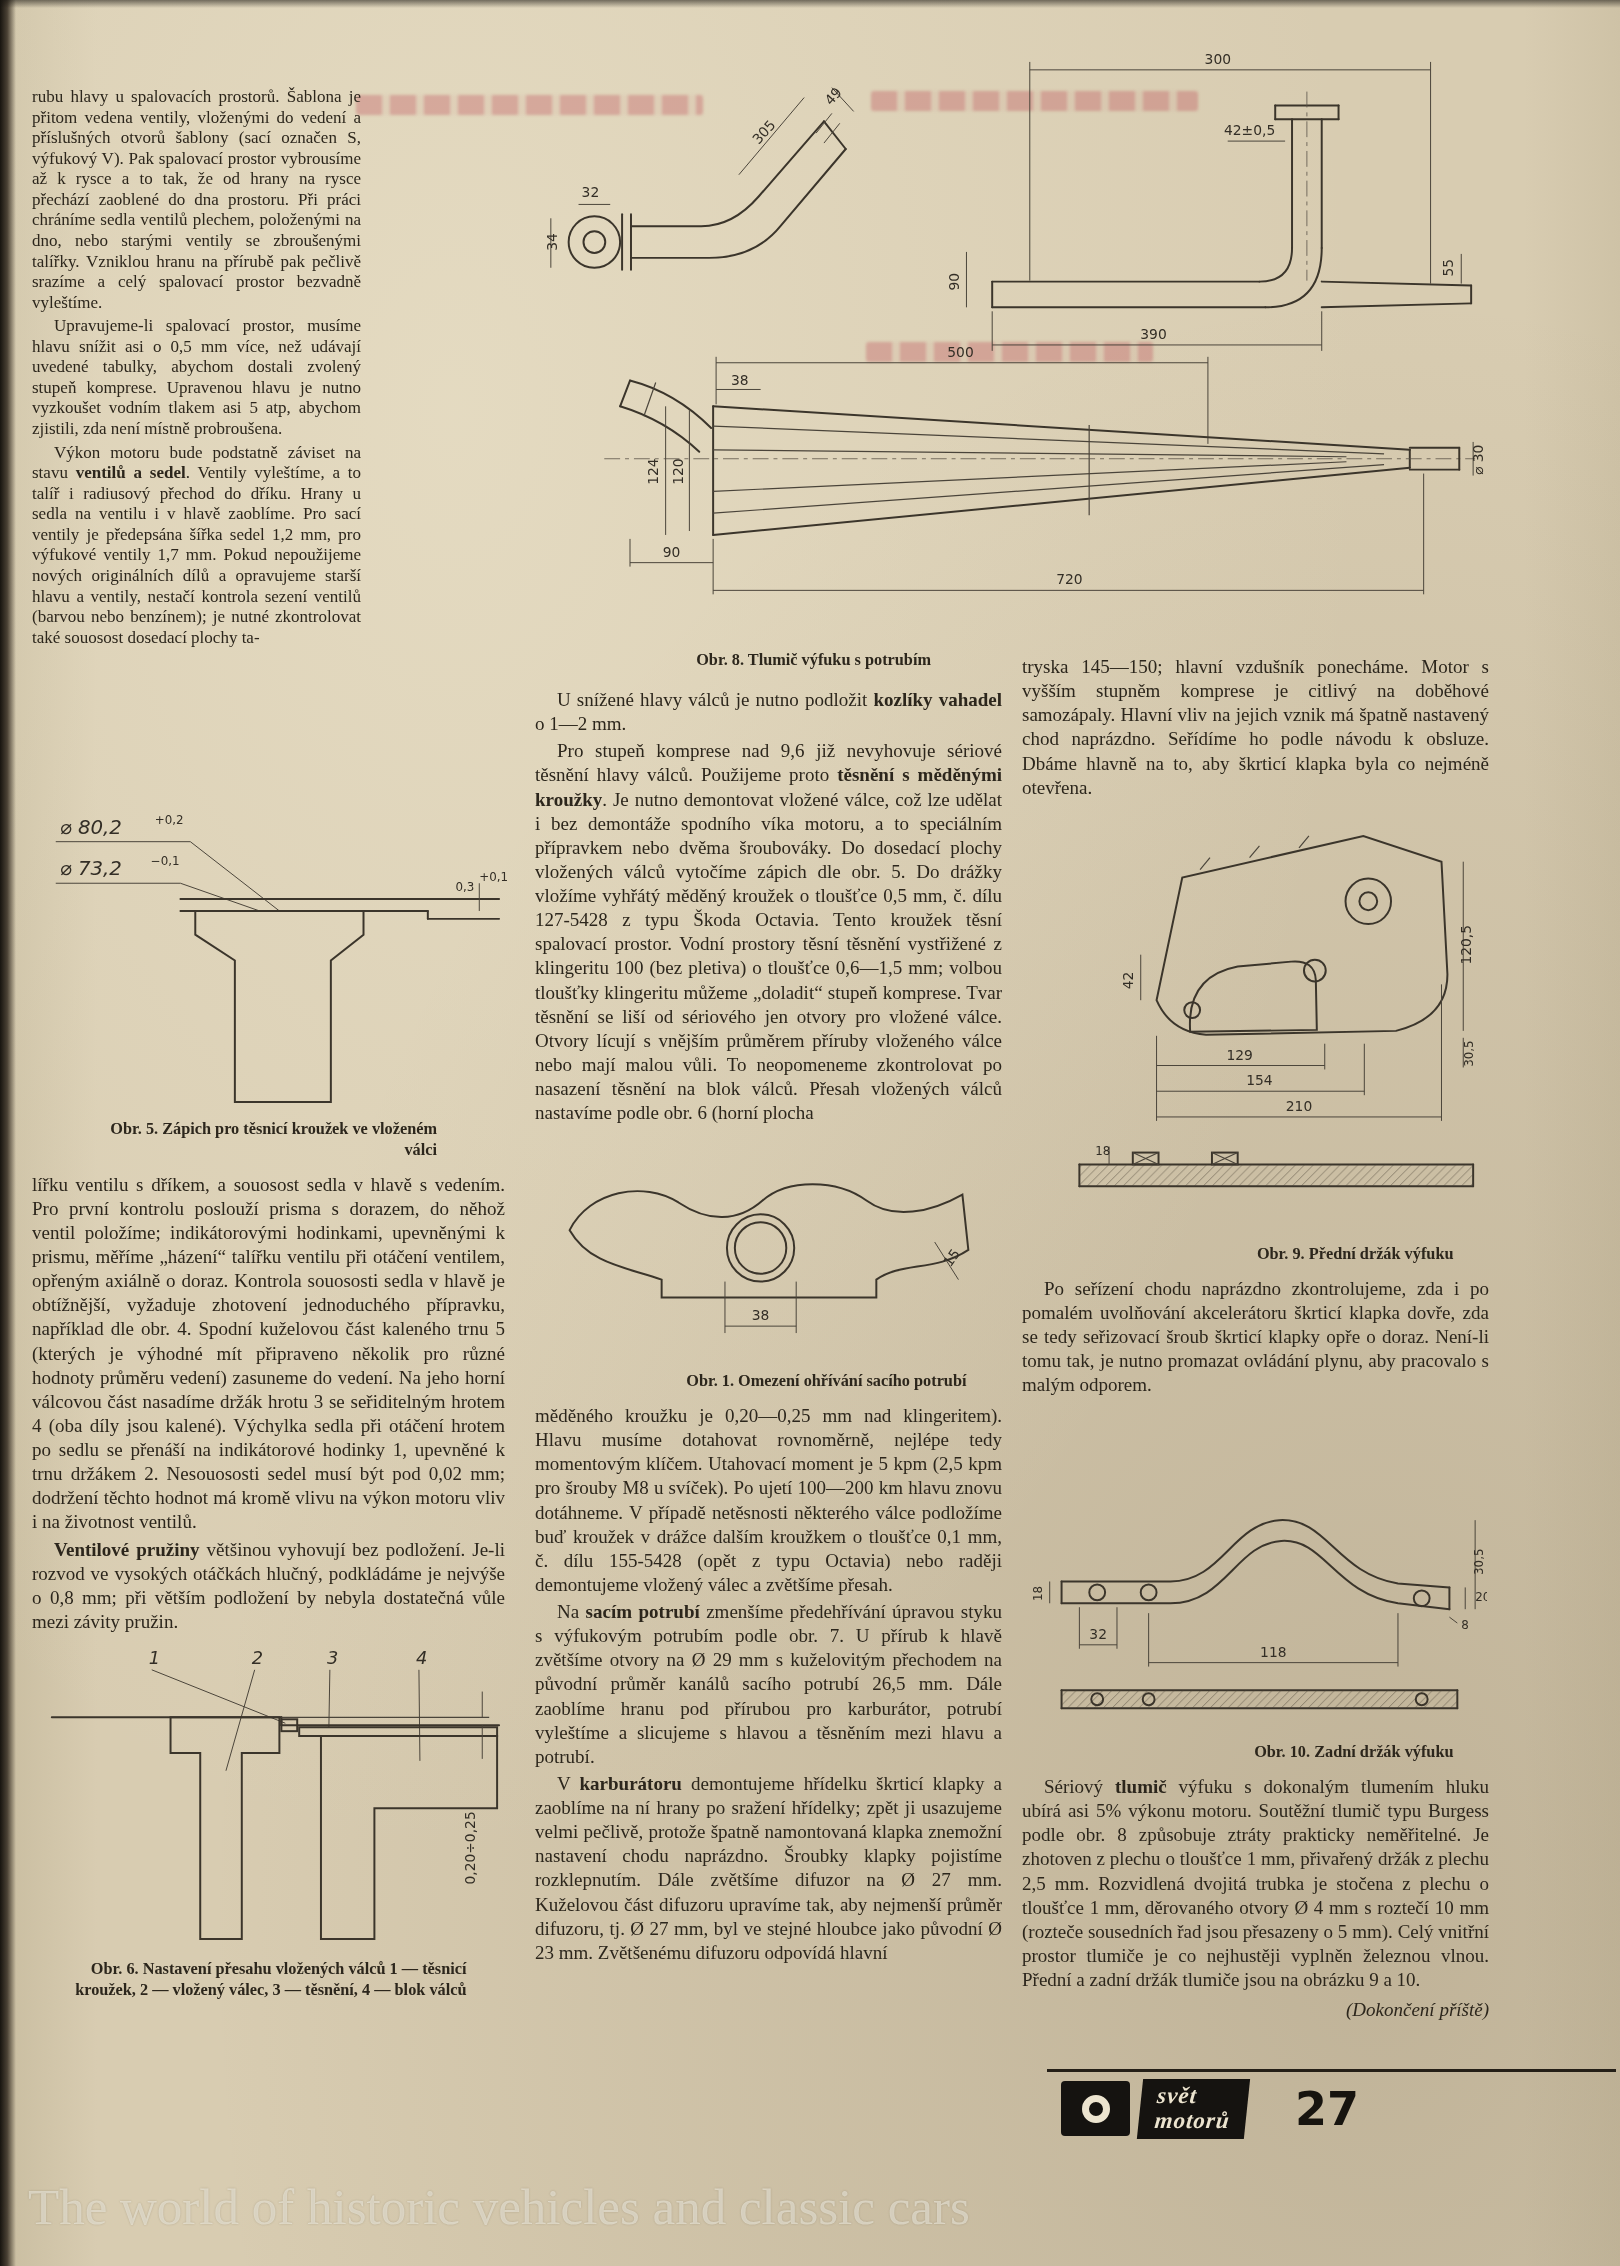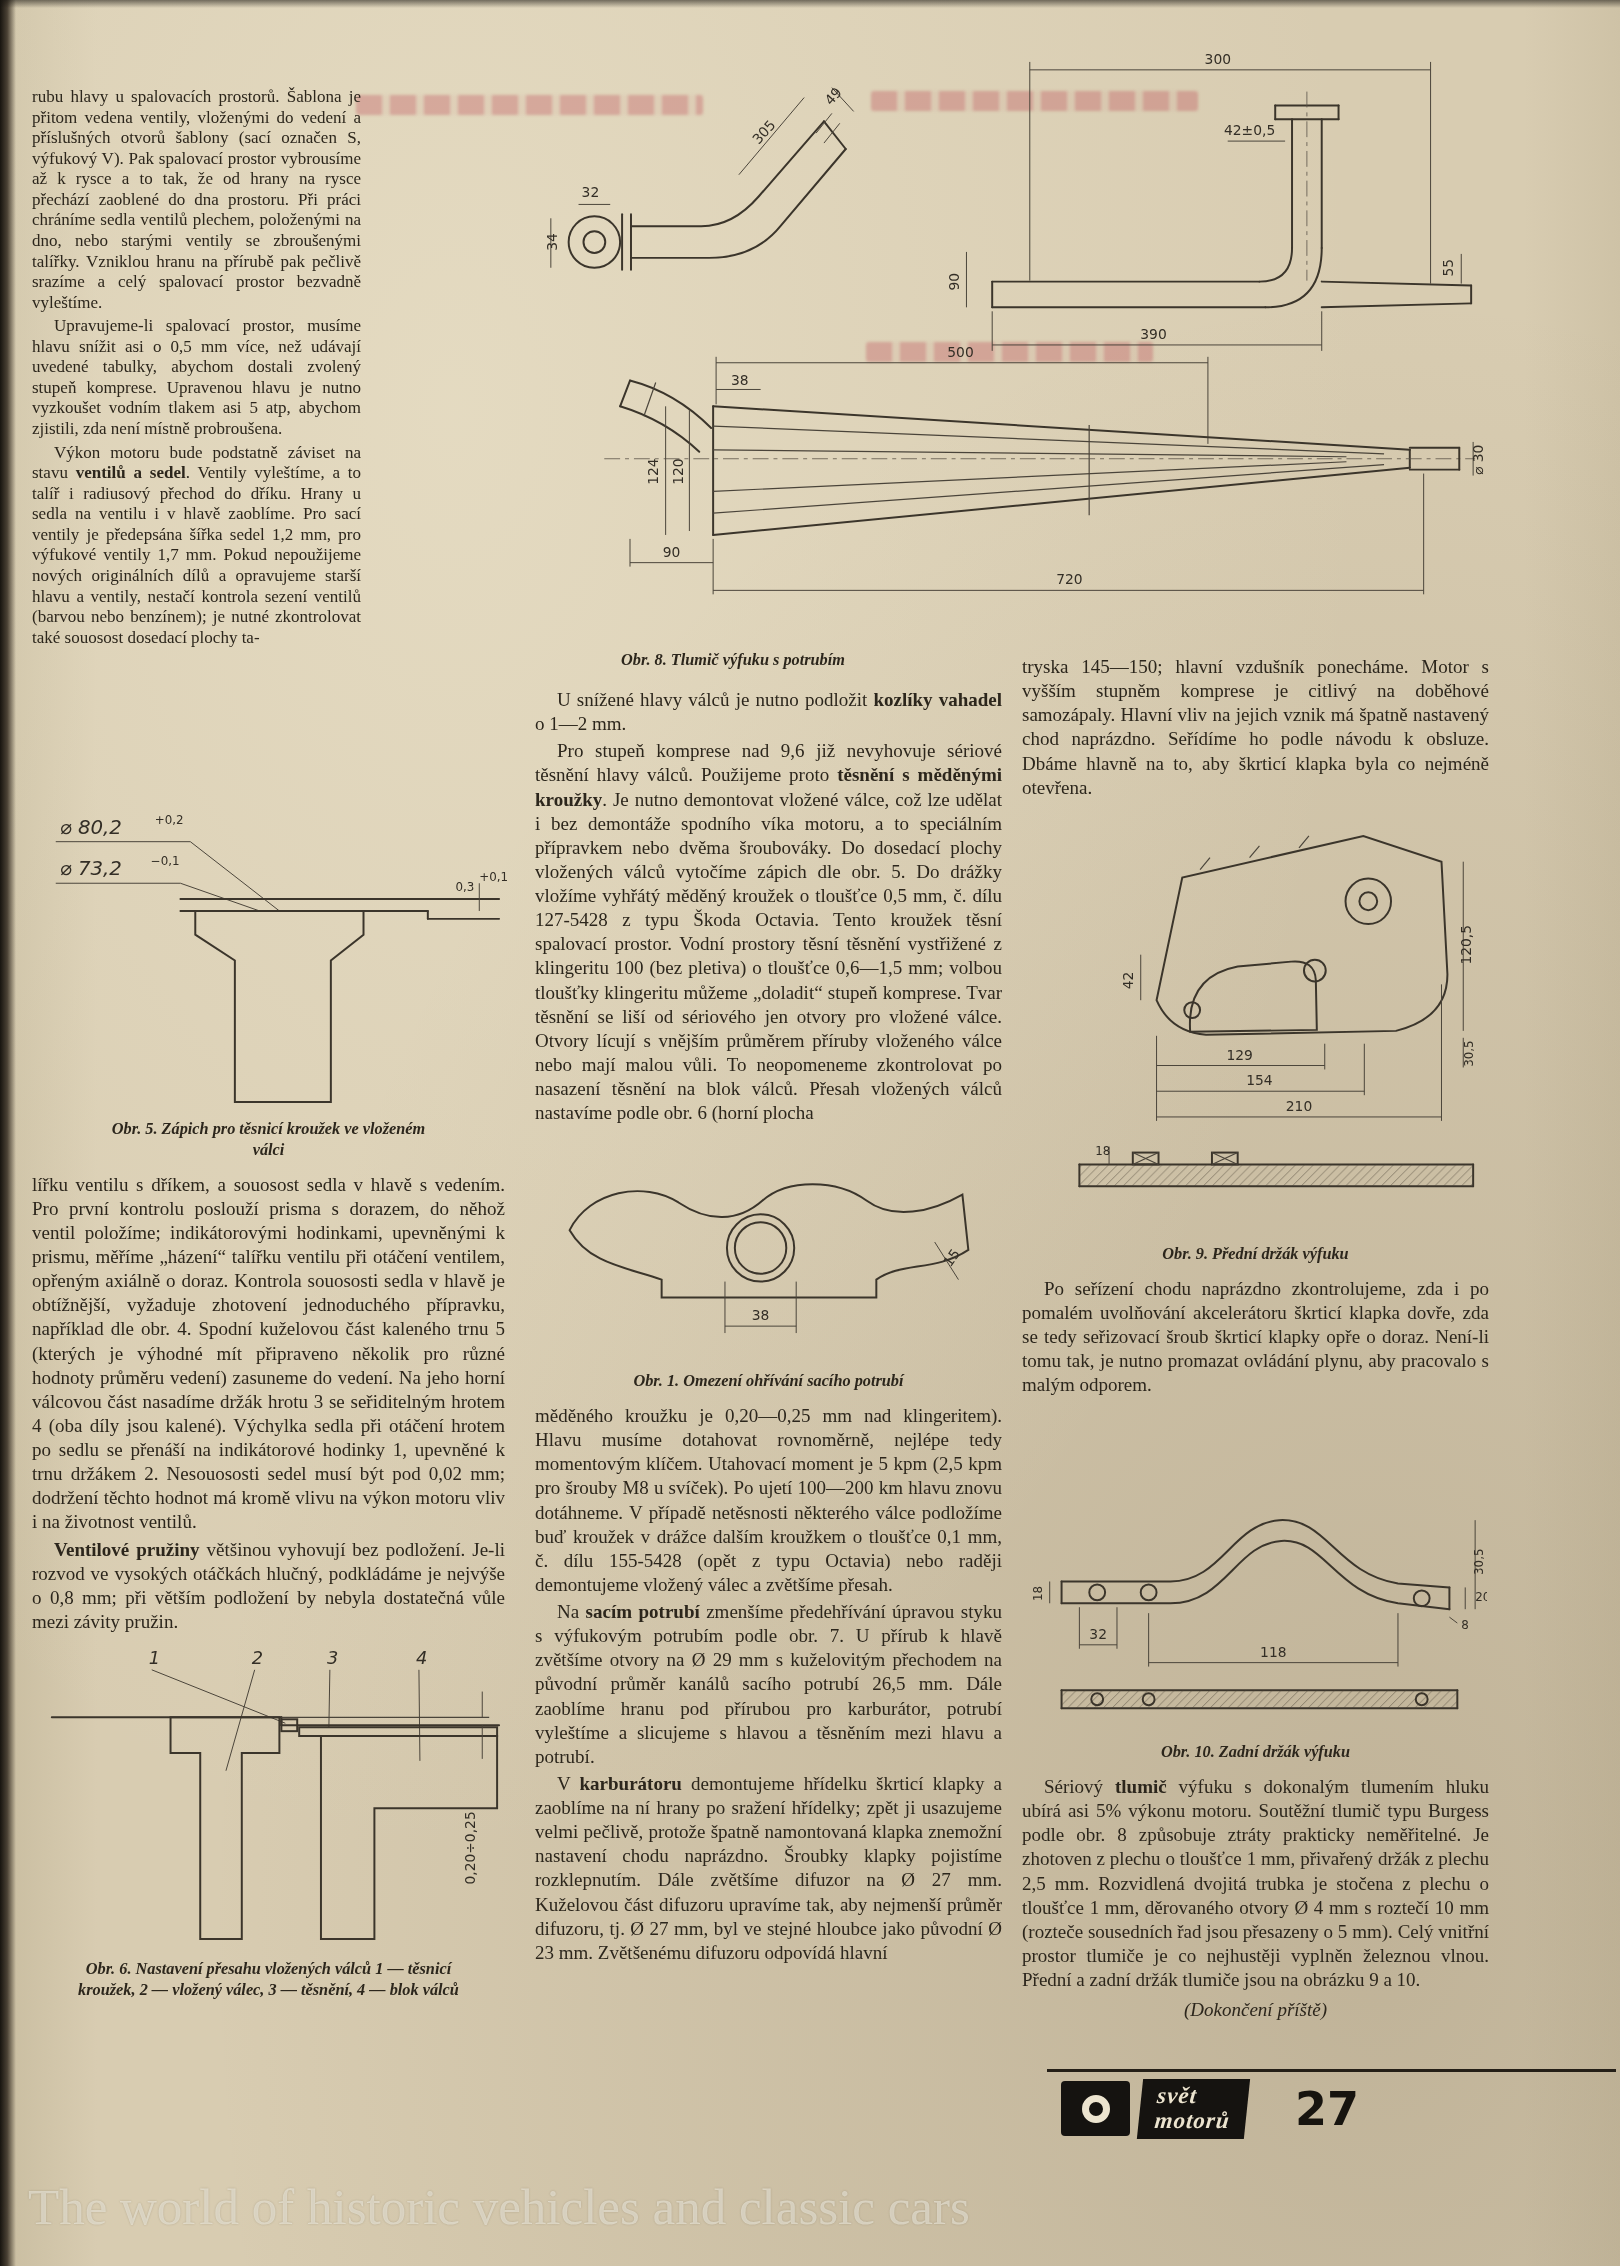--- a/index.html
+++ b/index.html
@@ -12,21 +12,21 @@
   }
   .edge-left{position:absolute;left:0;top:0;width:16px;height:100%;
     background:linear-gradient(90deg,#17140f 0%,#4a4134 45%,rgba(74,65,52,0) 100%)}
   .edge-top{position:absolute;left:0;top:0;width:100%;height:8px;
     background:linear-gradient(180deg,rgba(23,20,15,.55),rgba(0,0,0,0))}
   .col{position:absolute;text-align:justify}
   .para{font-size:19px;line-height:1.27;margin-bottom:3px}
   .col-left-top .para{font-size:17px;line-height:1.21}
   .para.ind{text-indent:22px}
   .para b{font-weight:bold}
-  .caption{font-style:italic;font-weight:bold;text-align:center;font-size:16.3px;
+  .caption{font-weight:bold;text-align:right;font-size:16.3px;
     line-height:1.28;margin:8px auto 12px;max-width:396px}
   .caption.narrow{max-width:337px}
   .fig{margin:6px auto 0}
   
   .o{stroke:#3b352b;stroke-width:2;fill:none;stroke-linecap:round}
   .t{stroke:#4a443a;stroke-width:1.2;fill:none}
   .d{stroke:#4a443a;stroke-width:1;fill:none}
   .cl{stroke:#5a5347;stroke-width:.8;stroke-dasharray:16 5 4 5;fill:none}
   .hp{stroke:#4b4336;stroke-width:1}
   svg text{font-family:"DejaVu Sans",sans-serif;font-size:14px;fill:#332e26}
@@ -339,21 +339,21 @@
         <line x1="440" y1="260" x2="440" y2="278" class="o"></line>
         <rect x="40" y="260" width="400" height="18" fill="url(#h10)" opacity="0.5"></rect>
         <circle cx="76" cy="269" r="6" class="o"></circle>
         <circle cx="128" cy="269" r="6" class="o"></circle>
         <circle cx="404" cy="269" r="6" class="o"></circle>
       </svg>
     </div>
     <div class="caption">Obr. 10. Zadní držák výfuku</div>
 
     <p class="para ind"><span>Sériový </span><b>tlumič</b><span> výfuku s dokonalým tlumením hluku ubírá asi 5% výkonu motoru. Soutěžní tlumič typu Burgess podle obr. 8 způsobuje ztráty prakticky neměřitelné. Je zhotoven z plechu o tloušťce 1 mm, přivařený držák z plechu 2,5 mm. Rozvidlená dvojitá trubka je stočena z plechu o tloušťce 1 mm, děrovaného otvory Ø 4 mm s roztečí 10 mm (rozteče sousedních řad jsou přesazeny o 5 mm). Celý vnitřní prostor tlumiče je co nejhustěji vyplněn železnou vlnou. Přední a zadní držák tlumiče jsou na obrázku 9 a 10.</span></p>
-    <p class="para" style="text-align:center;font-style:italic;margin-top:6px"><span>(Dokončení příště)</span></p>
+    <p class="para" style="text-align:right;font-style:italic;margin-top:6px"><span>(Dokončení příště)</span></p>
   </div>
 
   <div class="rule"></div>
   <div class="logo">
     <div class="logo-mark">
         <span class="ring"></span>
       </div>
     <div class="logo-text">
       <div>svět</div>
       <div>motorů</div>

